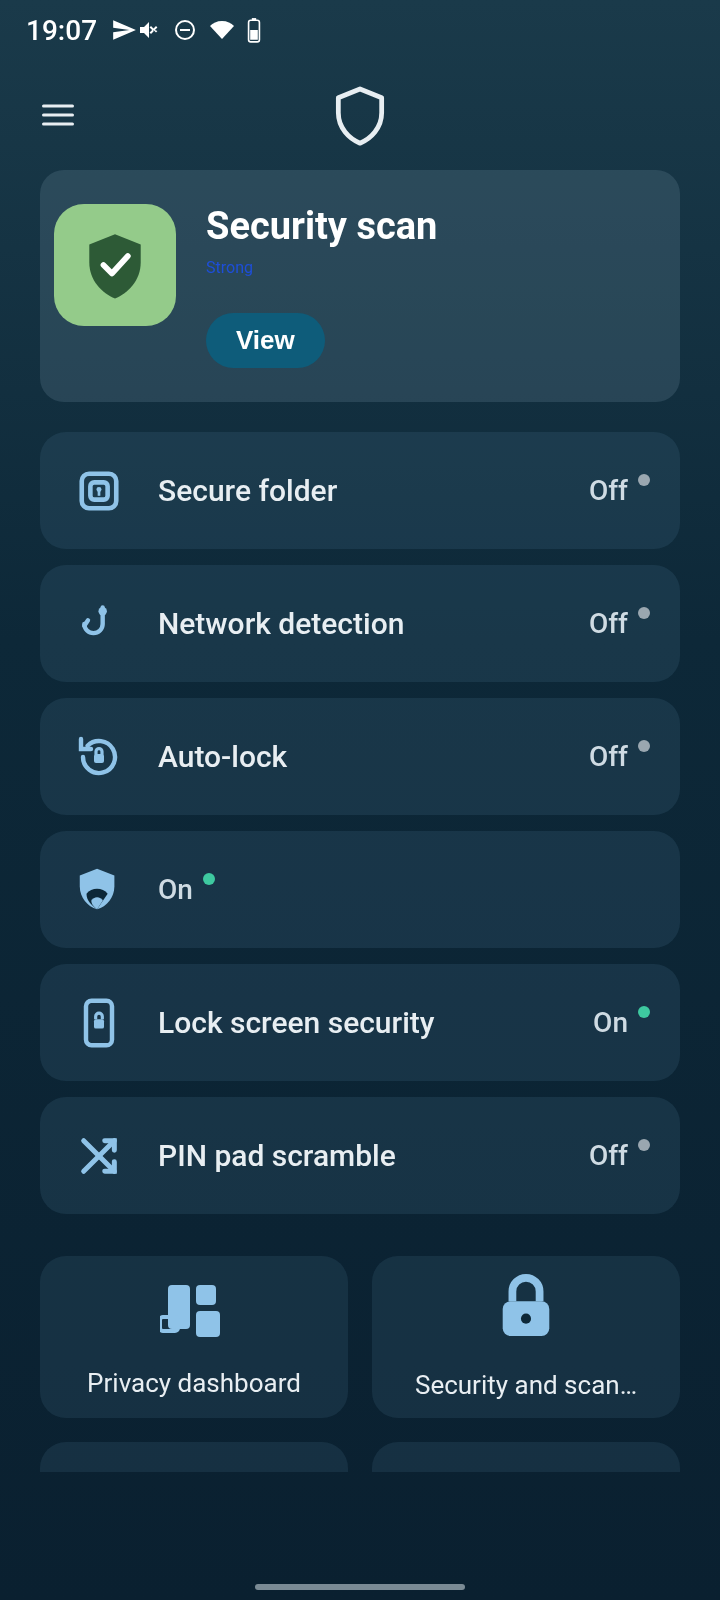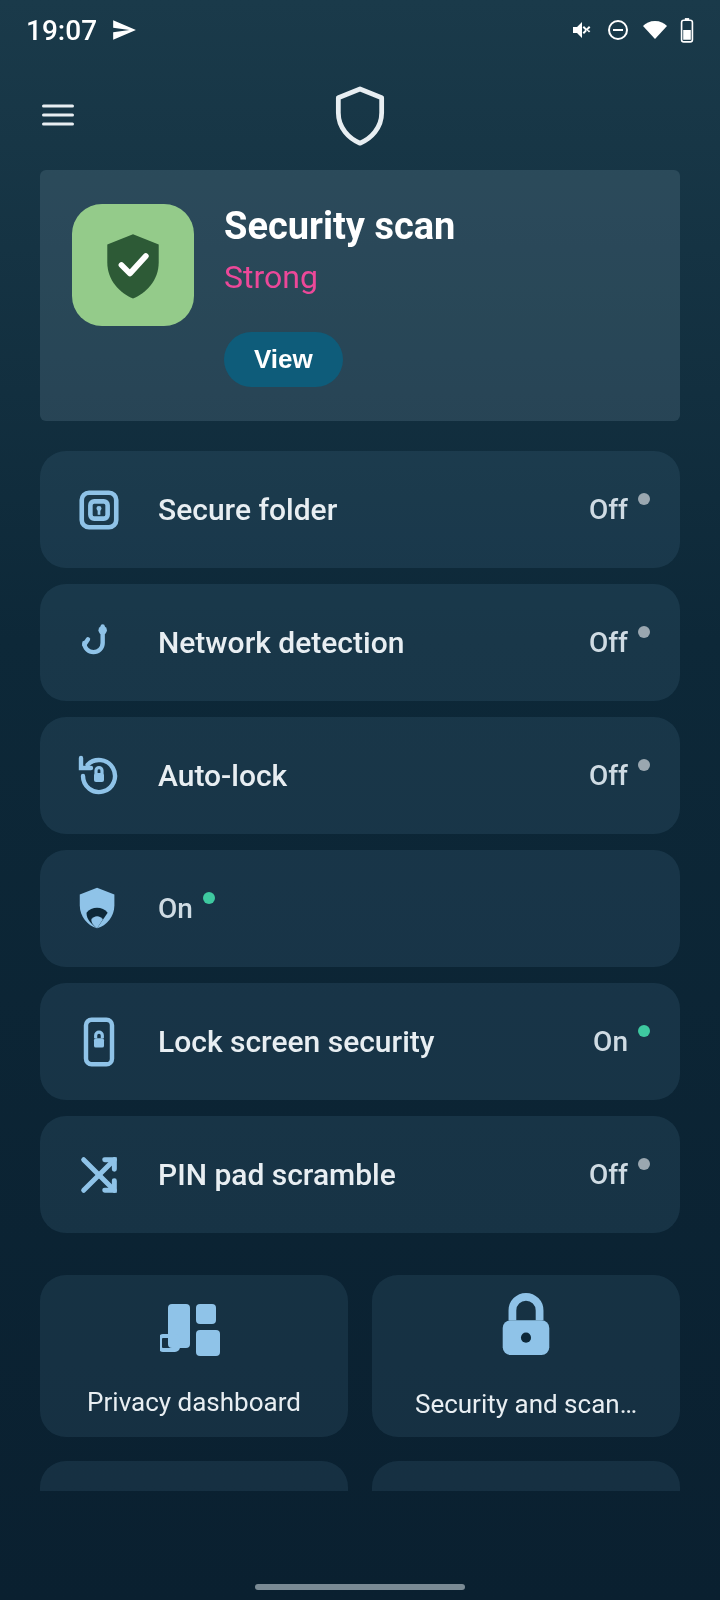--- a/index.html
+++ b/index.html
@@ -9,21 +9,21 @@
     background: linear-gradient(180deg, #1a3a4a 0%, #0d2838 40%, #0a2030 100%);
     font-family: -apple-system, BlinkMacSystemFont, 'Segoe UI', Roboto, sans-serif;
     color: #e8eef2;
     overflow: hidden;
     position: relative;
   }
 
   
   .status-bar {
     display: flex;
-    justify-content: space-between;
+    justify-content: flex-start;
     align-items: center;
     padding: 12px 26px;
     height: 60px;
   }
   .status-left { display: flex; align-items: center; gap: 14px; }
   .status-time { font-size: 28px; font-weight: 500; color: #fff; }
   .status-right { display: flex; align-items: center; gap: 12px; }
   .status-icon { display: inline-flex; align-items: center; }
 
   
@@ -51,39 +51,39 @@
     border-radius: 2px;
   }
   .app-logo svg { display: block; }
 
   
   .main { padding: 0 40px; }
 
   
   .scan-card {
     background: rgba(120, 150, 170, 0.22);
-    border-radius: 6px;
-    padding: 34px 32px;
+    border-radius: 24px;
+    padding: 34px 14px;
     display: flex;
     gap: 30px;
     align-items: flex-start;
   }
   .scan-badge {
     width: 122px;
     height: 122px;
     background: #94cb8a;
     border-radius: 30px;
     display: flex;
     align-items: center;
     justify-content: center;
     flex: none;
   }
   .scan-info { padding-top: 0; }
   .scan-title { font-size: 38px; font-weight: 700; color: #fff; }
-  .scan-status { font-size: 32px; color: #ec4899; margin-top: 10px; }
+  .scan-status { font-size: 16px; color: #1d4ed8; margin-top: 10px; }
   .view-button {
     display: inline-block;
     margin-top: 36px;
     background: #0e5c7a;
     color: #fff;
     font-size: 26px;
     font-weight: 700;
     padding: 12px 30px;
     border-radius: 30px;
     border: none;

